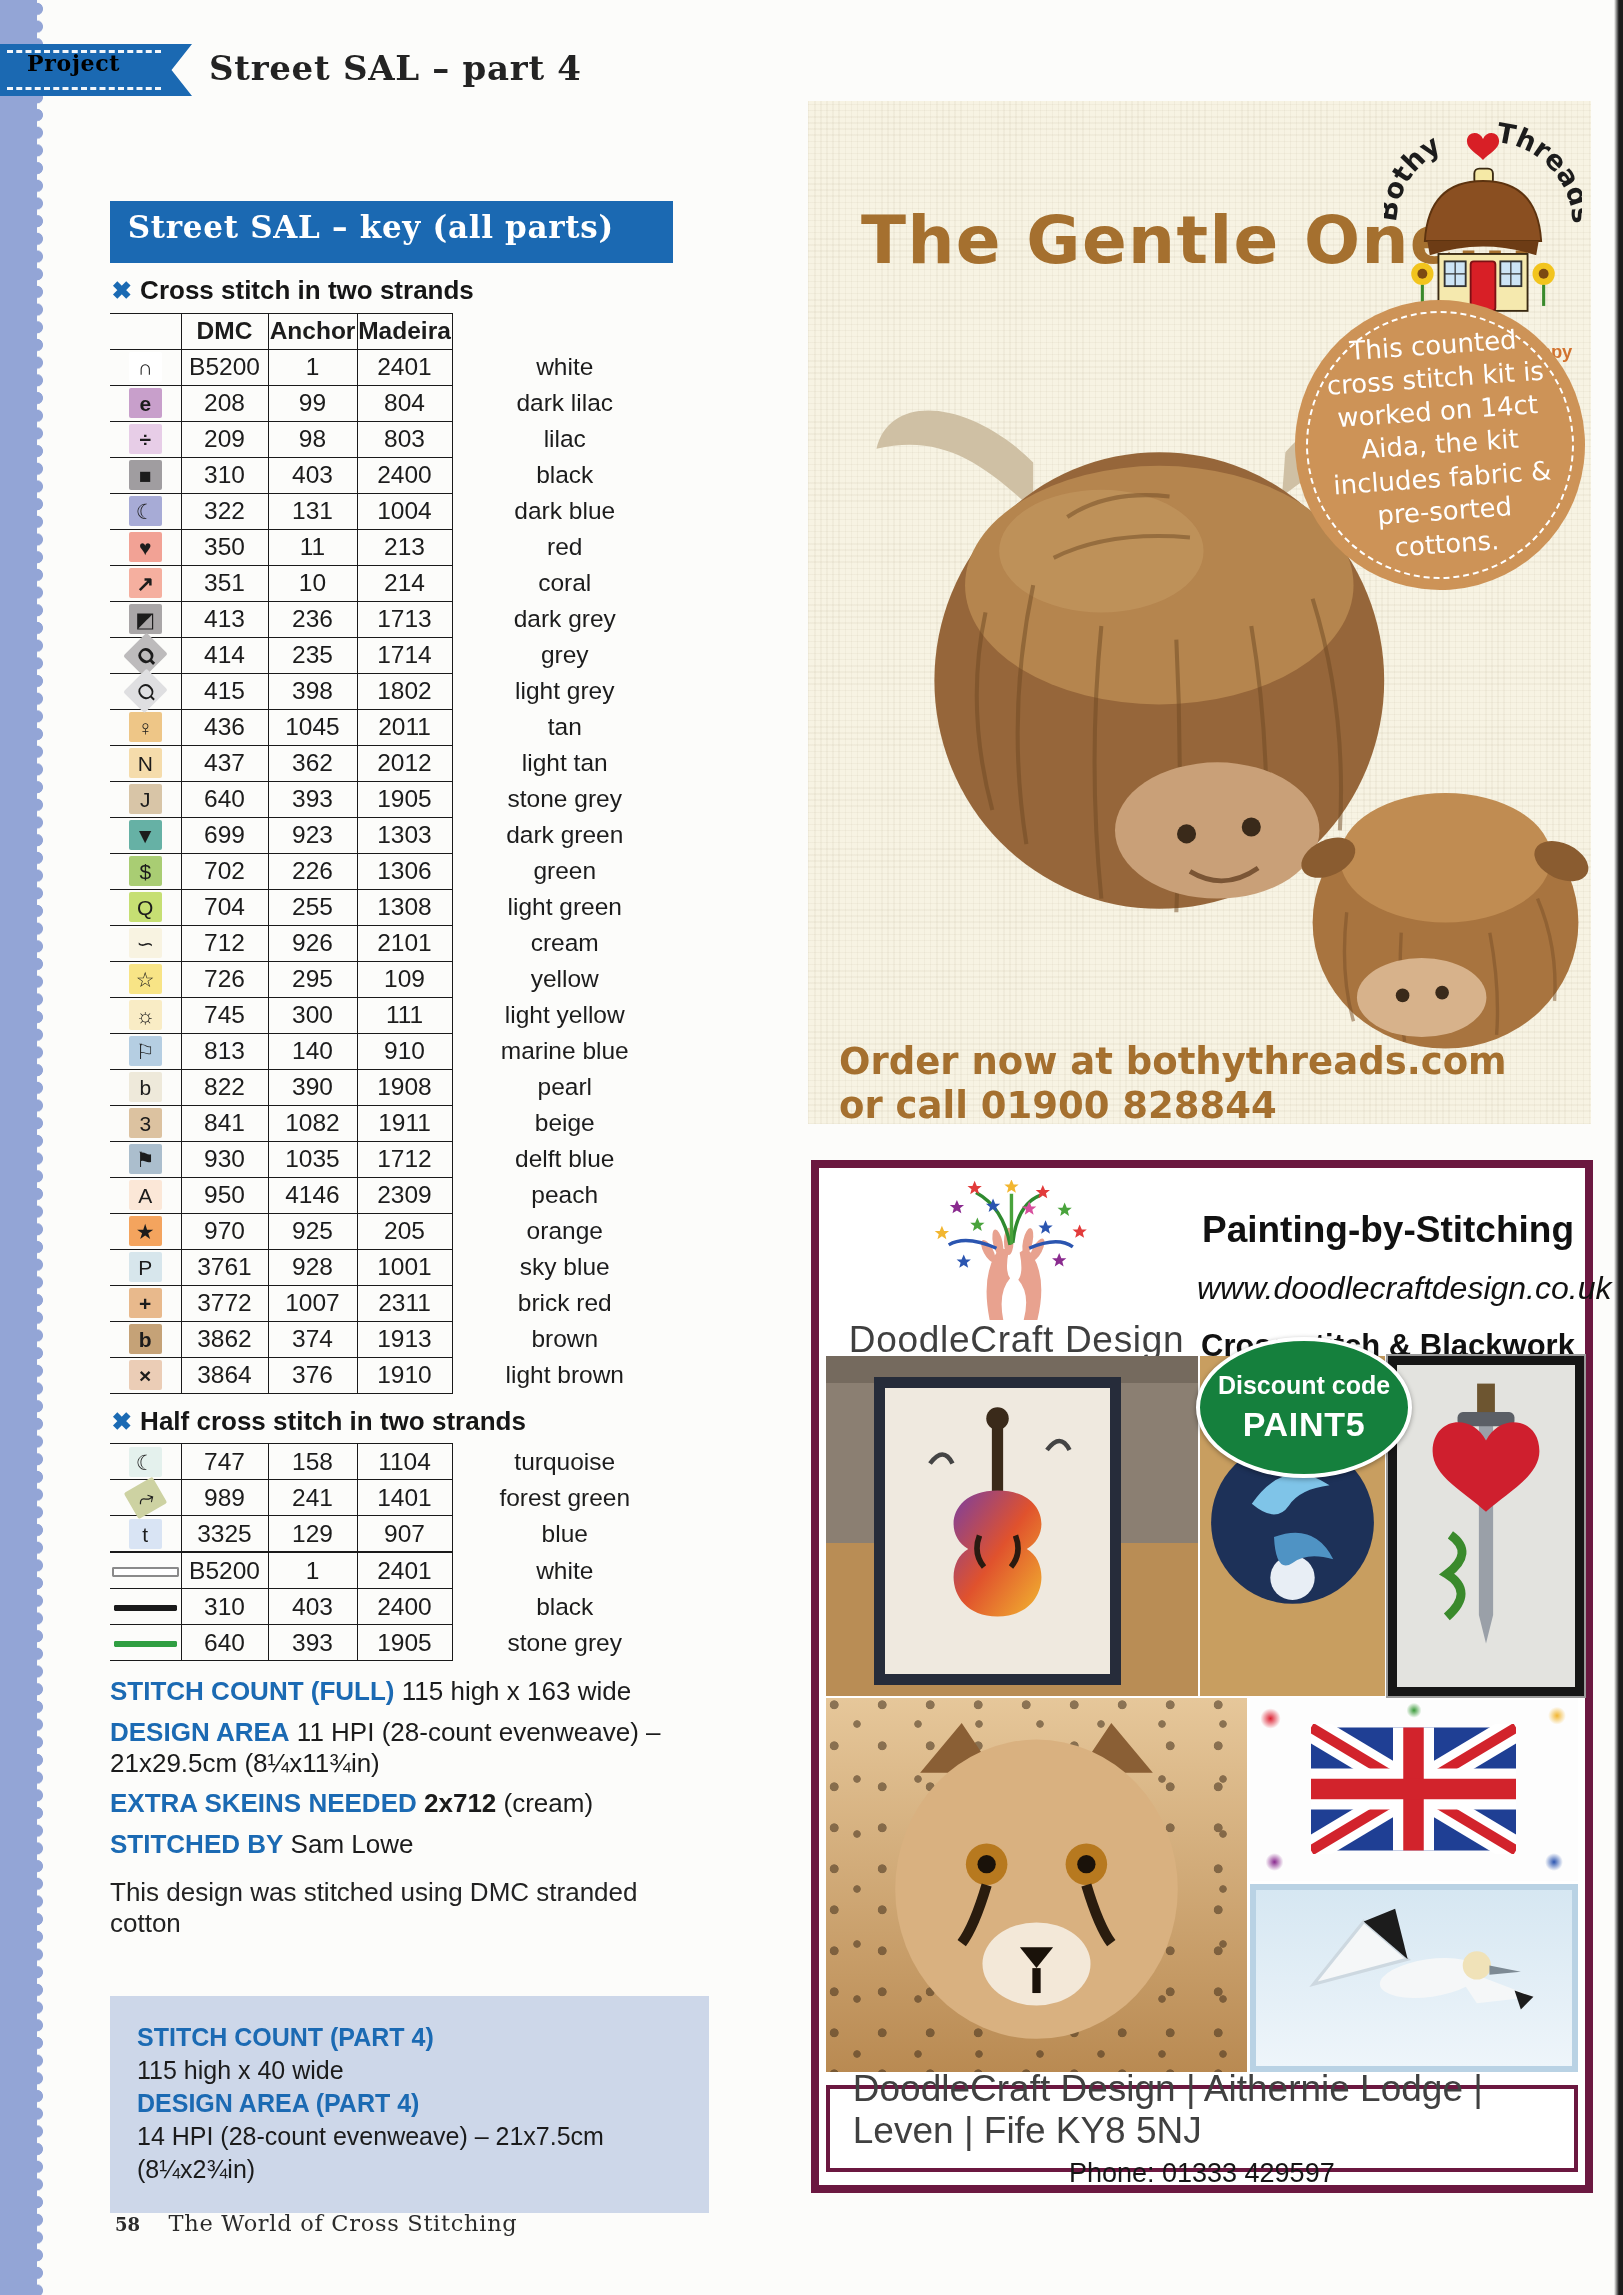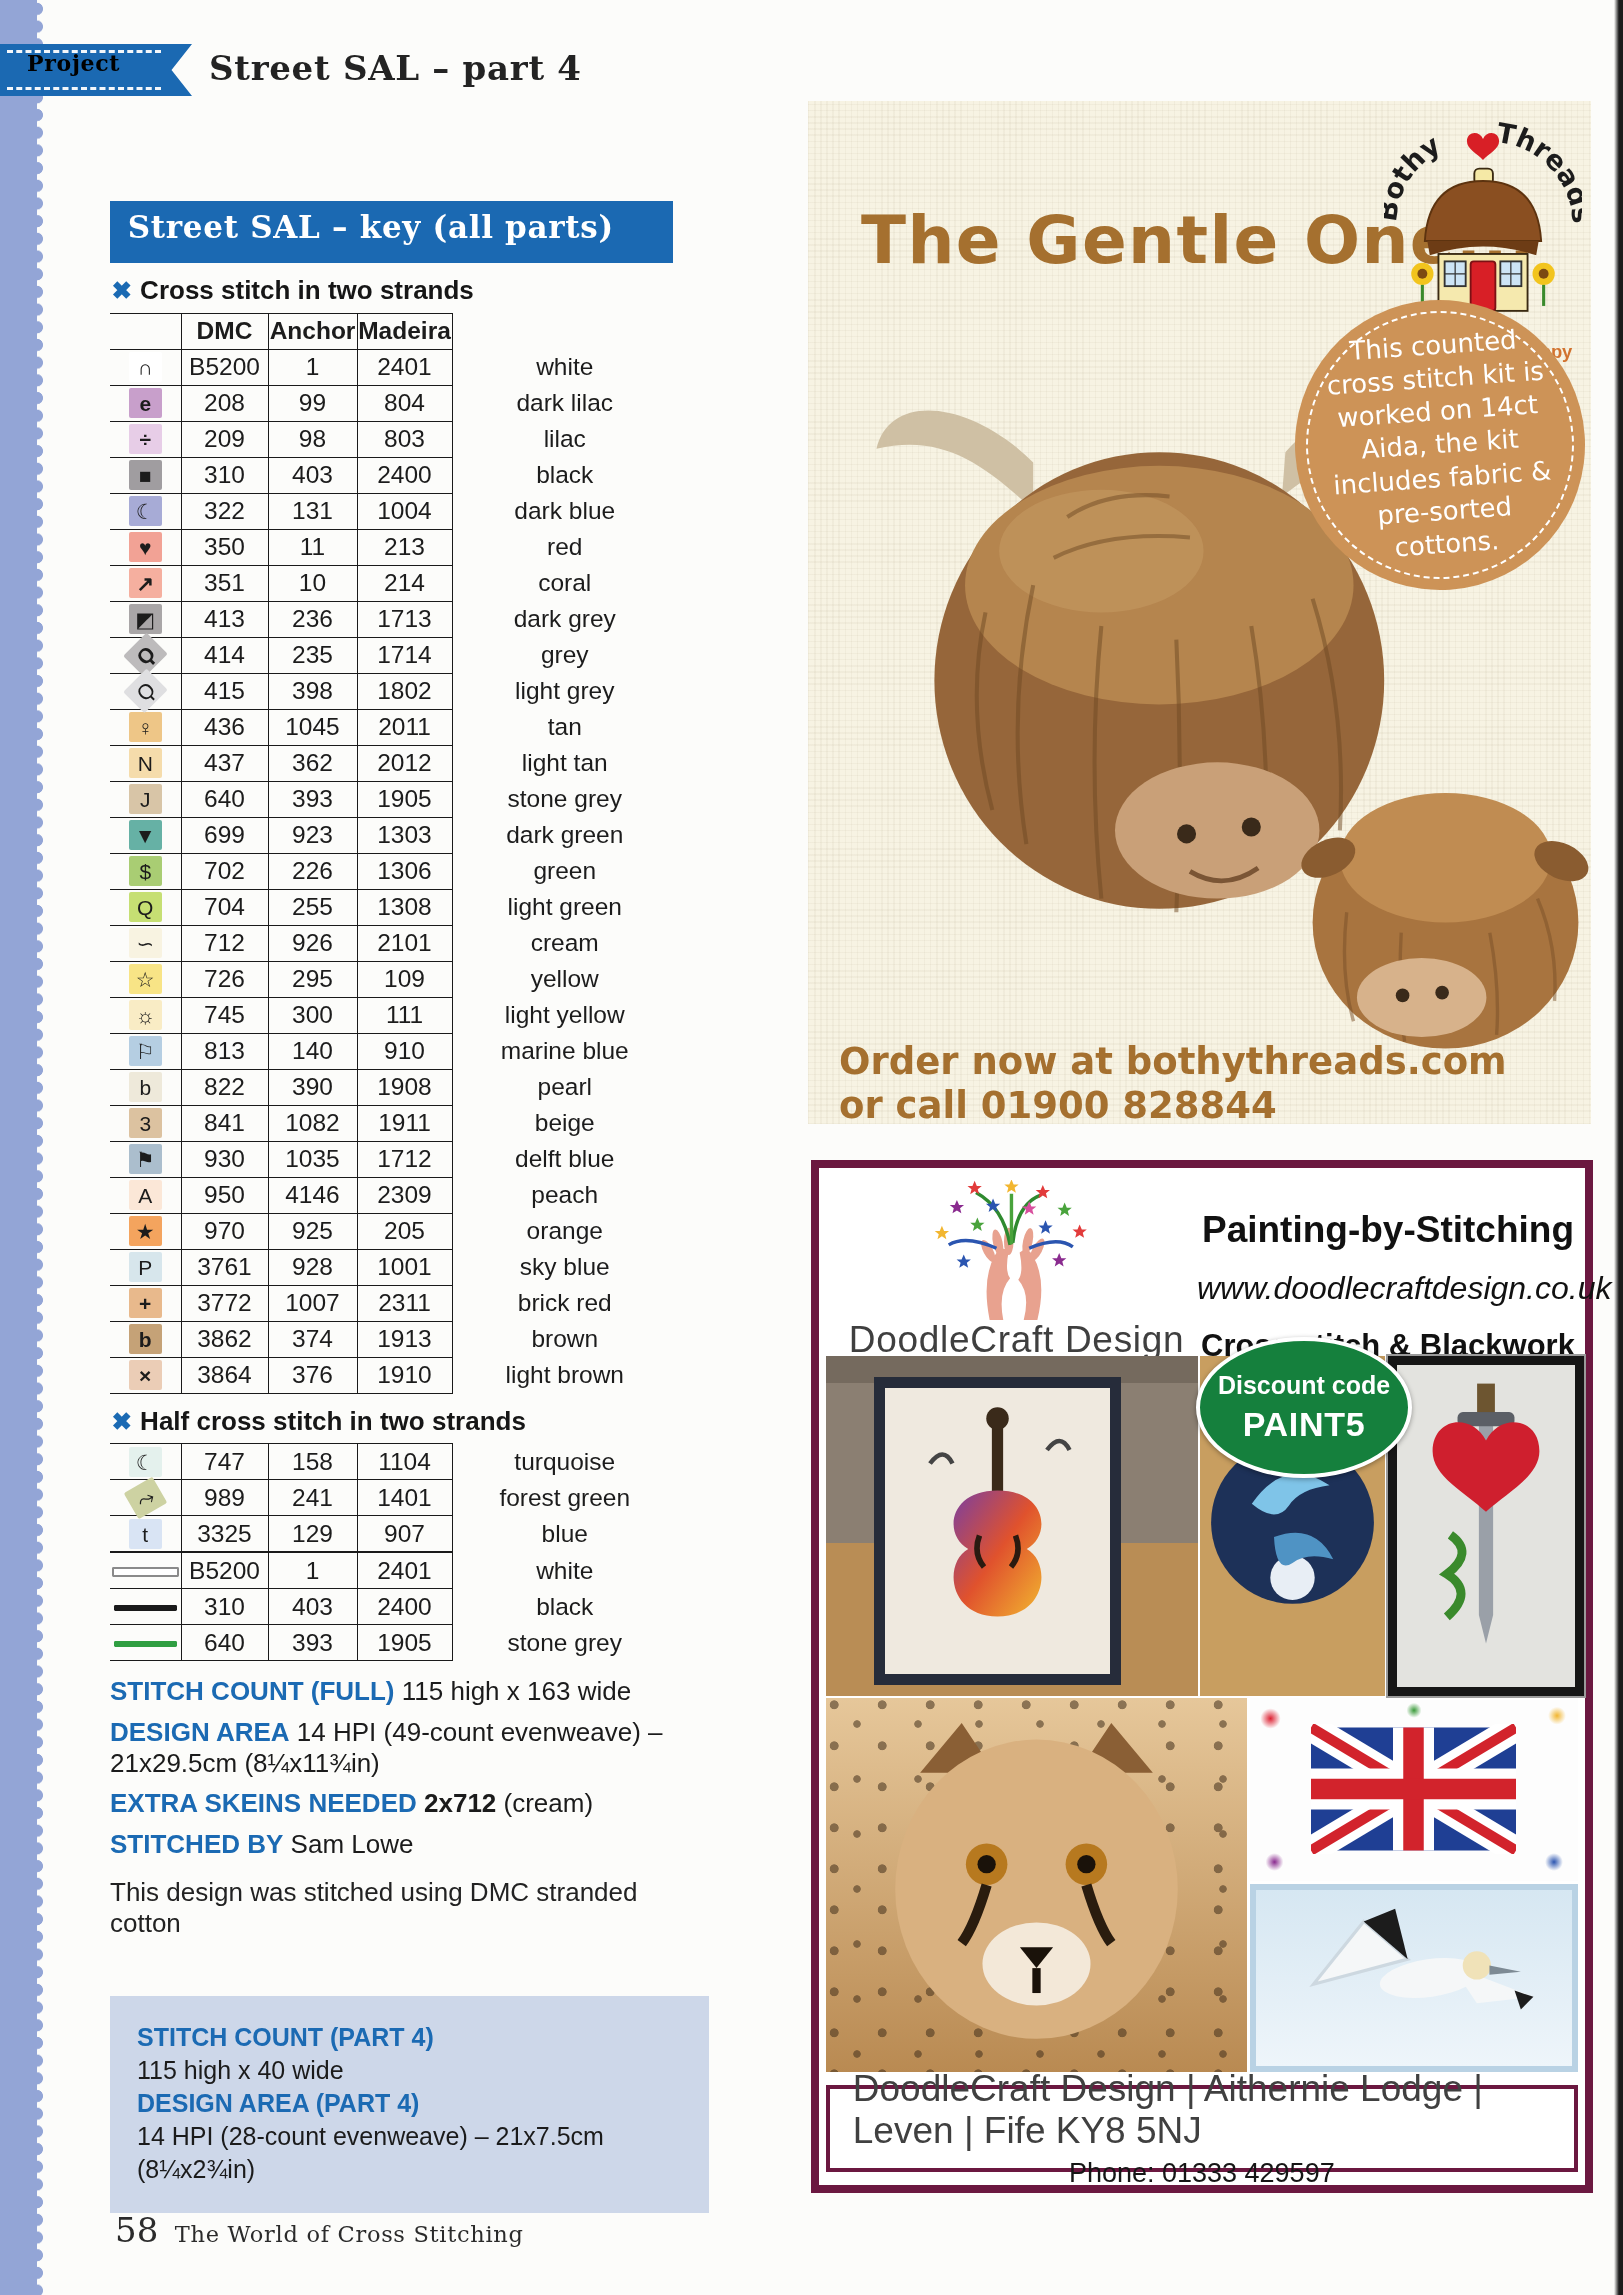--- a/index.html
+++ b/index.html
@@ -41,21 +41,21 @@
   .bs-line{display:inline-block;width:63px;height:6.8px;vertical-align:middle;border-radius:1.4px;}
 
   .details{margin-top:15px;width:600px;}
   .details p{margin:0 0 9.5px 0;font-size:26px;line-height:31px;}
   .blue{color:#1b6ab3;font-weight:700;}
   .bold{font-weight:700;}
   .note{font-size:22.5px;color:#222;margin-top:17.7px !important;}
   .part4-box{margin-top:57px;width:545px;background:#cdd7e9;padding:24.5px 27px 27px 27px;}
   .part4-box div{font-size:25px;line-height:33px;}
   .footer{position:absolute;left:115px;top:2210px;font-family:"DejaVu Serif",serif;color:#2b2b2b;}
-  .footer .num{font-weight:400;font-size:34px;margin-right:13px;}
+  .footer .num{font-weight:700;font-size:18px;margin-right:25px;}
   .footer .mag{font-size:22.5px;letter-spacing:0.7px;}
 
   
   .bothy-ad{position:absolute;left:808px;top:101px;width:783px;height:1023px;background:#f7f3e3;
     background-image:repeating-linear-gradient(0deg,rgba(120,100,60,.05) 0 1.4px,rgba(0,0,0,0) 1.4px 6.1px),
                      repeating-linear-gradient(90deg,rgba(120,100,60,.05) 0 1.4px,rgba(0,0,0,0) 1.4px 6.1px);
     overflow:hidden;}
   .bothy-headline{position:absolute;left:53px;top:101px;font-family:"DejaVu Sans",sans-serif;
     font-size:66px;font-weight:600;color:#a5702f;letter-spacing:1.4px;}
   .bothy-logo{position:absolute;left:576px;top:12.3px;width:198px;height:225px;}
@@ -420,21 +420,21 @@
         </table>
       </div>
 
     <div class="details">
       <p>
         <span class="blue">STITCH COUNT (FULL)</span>
         <span>115 high x 163 wide</span>
       </p>
       <p>
         <span class="blue">DESIGN AREA</span>
-        <span>14 HPI (49-count evenweave) –</span><br>
+        <span>11 HPI (28-count evenweave) –</span><br>
         <span>21x29.5cm (8¼x11¾in)</span>
       </p>
       <p>
         <span class="blue">EXTRA SKEINS NEEDED</span>
         <span class="bold">2x712</span>
         <span>(cream)</span>
       </p>
       <p>
         <span class="blue">STITCHED BY</span>
         <span>Sam Lowe</span>

